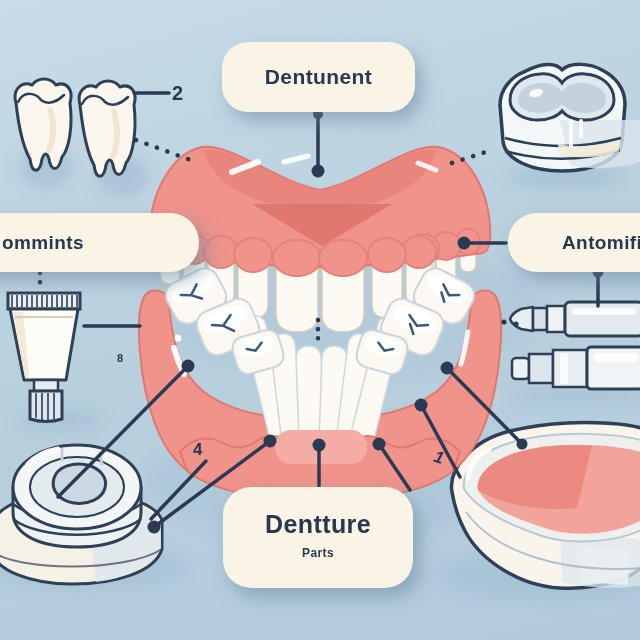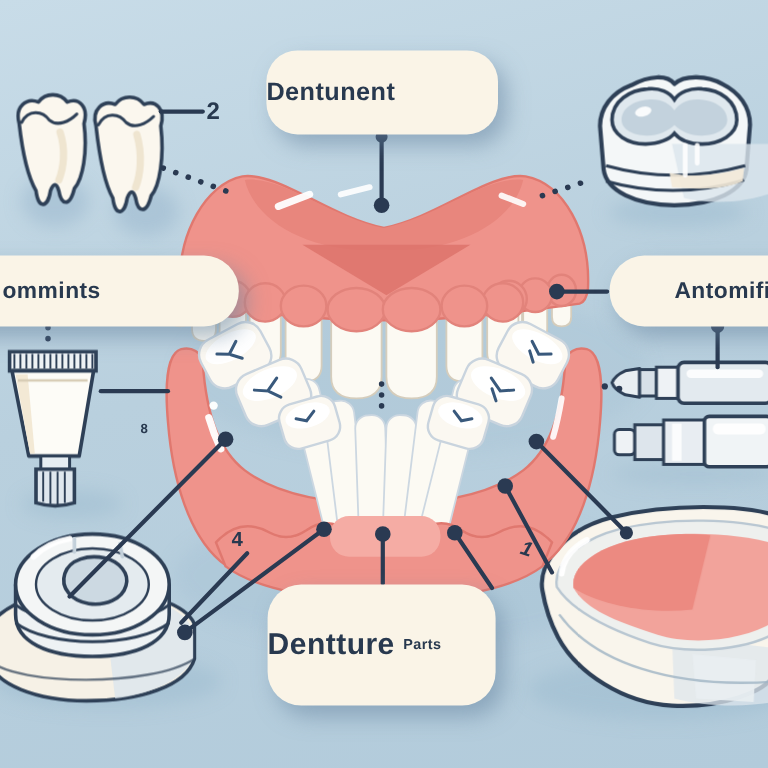--- a/index.html
+++ b/index.html
@@ -6,27 +6,27 @@
   .stage{
     position:relative;width:640px;height:640px;overflow:hidden;
     background:linear-gradient(165deg,#c8dce8 0%,#b9d0de 45%,#b2cbdb 100%);
     font-family:"Liberation Sans", sans-serif;
   }
   .art{position:absolute;left:0;top:0;width:640px;height:640px;}
   .box{
     position:absolute;background:#faf4e7;border-radius:28px;
     box-shadow:7px 9px 18px rgba(105,135,162,.55);
     color:#28394f;font-weight:bold;letter-spacing:.4px;
-    display:flex;align-items:center;
+    display:flex;align-items:center;justify-content:center;
   }
   .box.align-left{justify-content:flex-start;}
   .box-top{left:222px;top:42px;width:193px;height:70px;font-size:21px;border-radius:26px;}
   .box-left{left:-70px;top:213px;width:197px;height:59px;font-size:19px;border-radius:29px;padding-left:72px;box-sizing:content-box;}
   .box-right{left:508px;top:213px;width:200px;height:59px;font-size:19px;border-radius:29px;padding-left:54px;}
-  .box-bottom{left:223px;top:487px;width:190px;height:101px;gap:7px;border-radius:28px;}
+  .box-bottom{left:223px;top:487px;width:190px;height:101px;flex-direction:column;gap:7px;border-radius:28px;}
   .box-bottom .l1{font-size:25px;line-height:25px;}
   .box-bottom .l2{font-size:12px;line-height:19px;}
   .num{position:absolute;color:#28394f;font-weight:bold;}
   .num-2{left:172px;top:82px;font-size:20px;}
   .num-4{left:193px;top:440px;font-size:17px;}
   .num-1{left:434px;top:448px;font-size:17px;font-style:italic;transform:rotate(18deg);}
   .num-8{left:117px;top:352px;font-size:11px;letter-spacing:-1px;}
 </style>
 </head>
 <body>

